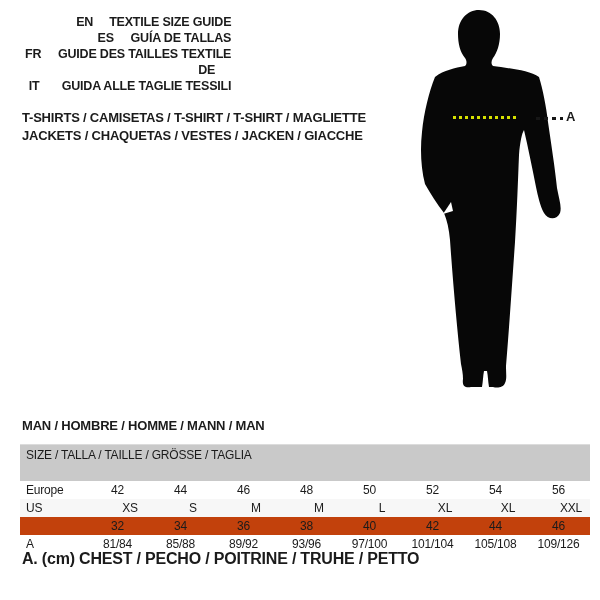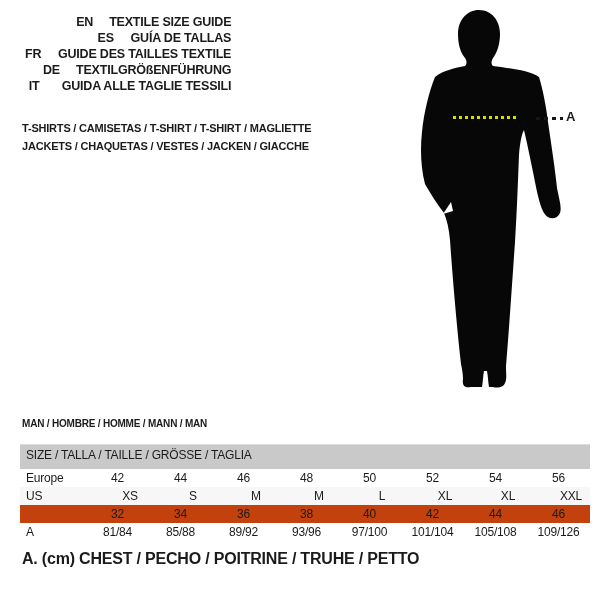--- a/index.html
+++ b/index.html
@@ -5,34 +5,34 @@
   html,body{margin:0;padding:0;background:#fff;}
   .canvas{
     position:relative;width:600px;height:600px;background:#ffffff;
     font-family:"Liberation Sans",sans-serif;color:#1b1b1b;overflow:hidden;
   }
   
   .lang-list{position:absolute;left:25px;top:14px;}
   .lang-row{display:flex;height:16px;line-height:16px;font-size:12.5px;font-weight:700;letter-spacing:-0.2px;justify-content:flex-end;}
   .lang-code{width:33px;}
   
-  .cat-line{position:absolute;left:22px;font-size:11px;font-weight:700;letter-spacing:-0.2px;white-space:nowrap;margin-top:12px;}
+  .cat-line{position:absolute;left:22px;font-size:13px;font-weight:700;letter-spacing:-0.2px;white-space:nowrap;}
   .cat-1{top:110px;}
   .cat-2{top:128px;}
   
   .figure{position:absolute;left:405px;top:0;width:175px;height:395px;}
   .chest-line-inner{position:absolute;left:453px;top:116px;width:64px;height:3px;}
   .chest-line-outer{position:absolute;left:536px;top:117px;width:27px;height:3px;
     background:repeating-linear-gradient(90deg,#161616 0 4px,transparent 4px 8px);}
   .measure-label{position:absolute;left:566px;top:109px;font-size:13px;font-weight:600;}
   
-  .section-title{position:absolute;left:22px;top:418px;font-size:10px;font-weight:700;letter-spacing:-0.2px;}
+  .section-title{position:absolute;left:22px;top:418px;font-size:13px;font-weight:700;letter-spacing:-0.2px;}
   
   .size-table{position:absolute;left:20px;top:444px;width:570px;border-top:1px solid #dcdcdc;font-size:12px;letter-spacing:-0.2px;}
-  .tbl-header{height:24px;line-height:20px;padding-left:6px;background:#c9c9c9;}
+  .tbl-header{height:36px;line-height:20px;padding-left:6px;background:#c9c9c9;}
   .tbl-row{display:flex;height:18px;line-height:18px;}
   .row-us{background:#f7f7f7;gap:25px;}
   .row-num{background:#c2410c;}
   .cell-label{width:60px;padding-left:6px;}
   .cell-val{flex:1;text-align:center;}
   
   .footnote{position:absolute;left:22px;top:550px;font-size:16px;font-weight:700;letter-spacing:-0.2px;}
 </style>
 </head>
 <body>
@@ -47,21 +47,20 @@
     <div class="lang-row">
       <span class="lang-code">ES</span>
       <span>GUÍA DE TALLAS</span>
     </div>
     <div class="lang-row">
       <span class="lang-code">FR</span>
       <span>GUIDE DES TAILLES TEXTILE</span>
     </div>
     <div class="lang-row">
       <span class="lang-code">DE</span>
-      <span>TEXTILGRÖßENFÜHRUNG</span>
     </div>
     <div class="lang-row">
       <span class="lang-code">IT</span>
       <span>GUIDA ALLE TAGLIE TESSILI</span>
     </div>
   </div>
 
   <div class="cat-line cat-1">T-SHIRTS / CAMISETAS / T-SHIRT / T-SHIRT / MAGLIETTE</div>
   <div class="cat-line cat-2">JACKETS / CHAQUETAS / VESTES / JACKEN / GIACCHE</div>
 

